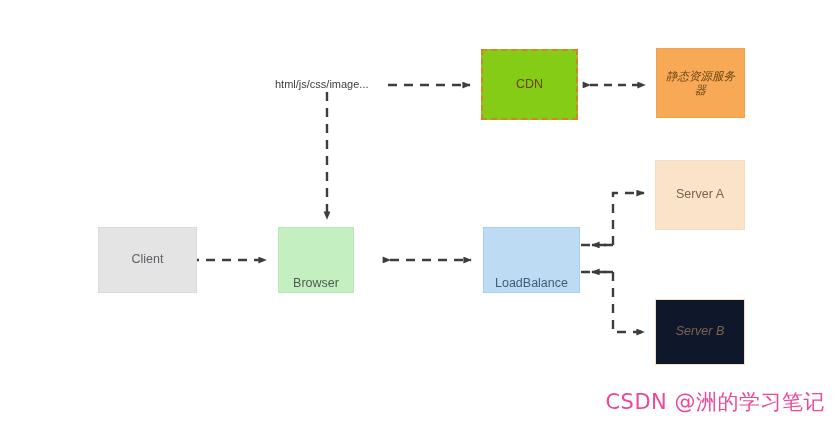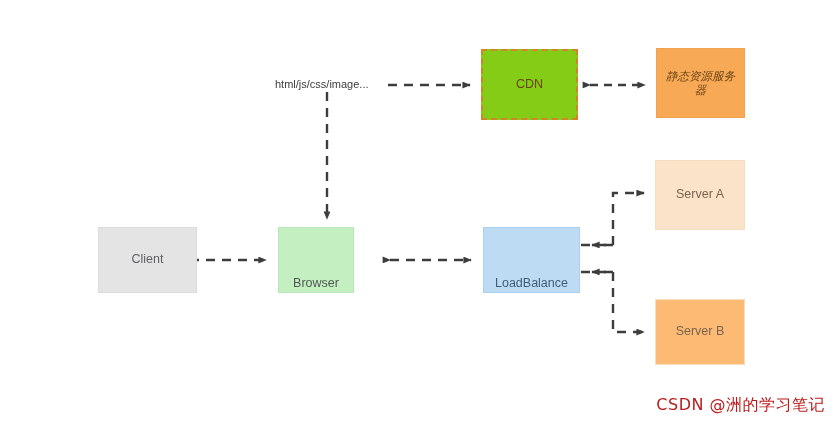--- a/index.html
+++ b/index.html
@@ -88,44 +88,45 @@
   #node-server-a {
     left: 655px; top: 160px; width: 90px; height: 70px;
     background: #fae3c9;
     border: 1px solid #f6ddc0;
     color: #7a6450;
     font-size: 12.5px;
   }
   
   #node-server-b {
     left: 655px; top: 299px; width: 90px; height: 66px;
-    background: #fdba74;
+    background: #0f172a;
     border: 1px solid #f6ddc0;
     color: #7a6450;
     font-size: 12.5px;
+    font-style: italic;
   }
 
   .edge-label {
     position: absolute;
     font-size: 11px;
     color: #3d3d3d;
     white-space: nowrap;
     z-index: 4;
   }
   #edge-label-assets {
     left: 275px;
     top: 78px;
   }
 
   #watermark {
     position: absolute;
     right: 14px;
     bottom: 12px;
-    font-size: 16px;
-    color: #b91c1c;
+    font-size: 21px;
+    color: #ec4899;
     letter-spacing: 0.5px;
     z-index: 5;
     font-family: "DejaVu Sans", "Liberation Sans", sans-serif;
   }
 </style>
 </head>
 <body>
 
 <div id="canvas">
 

